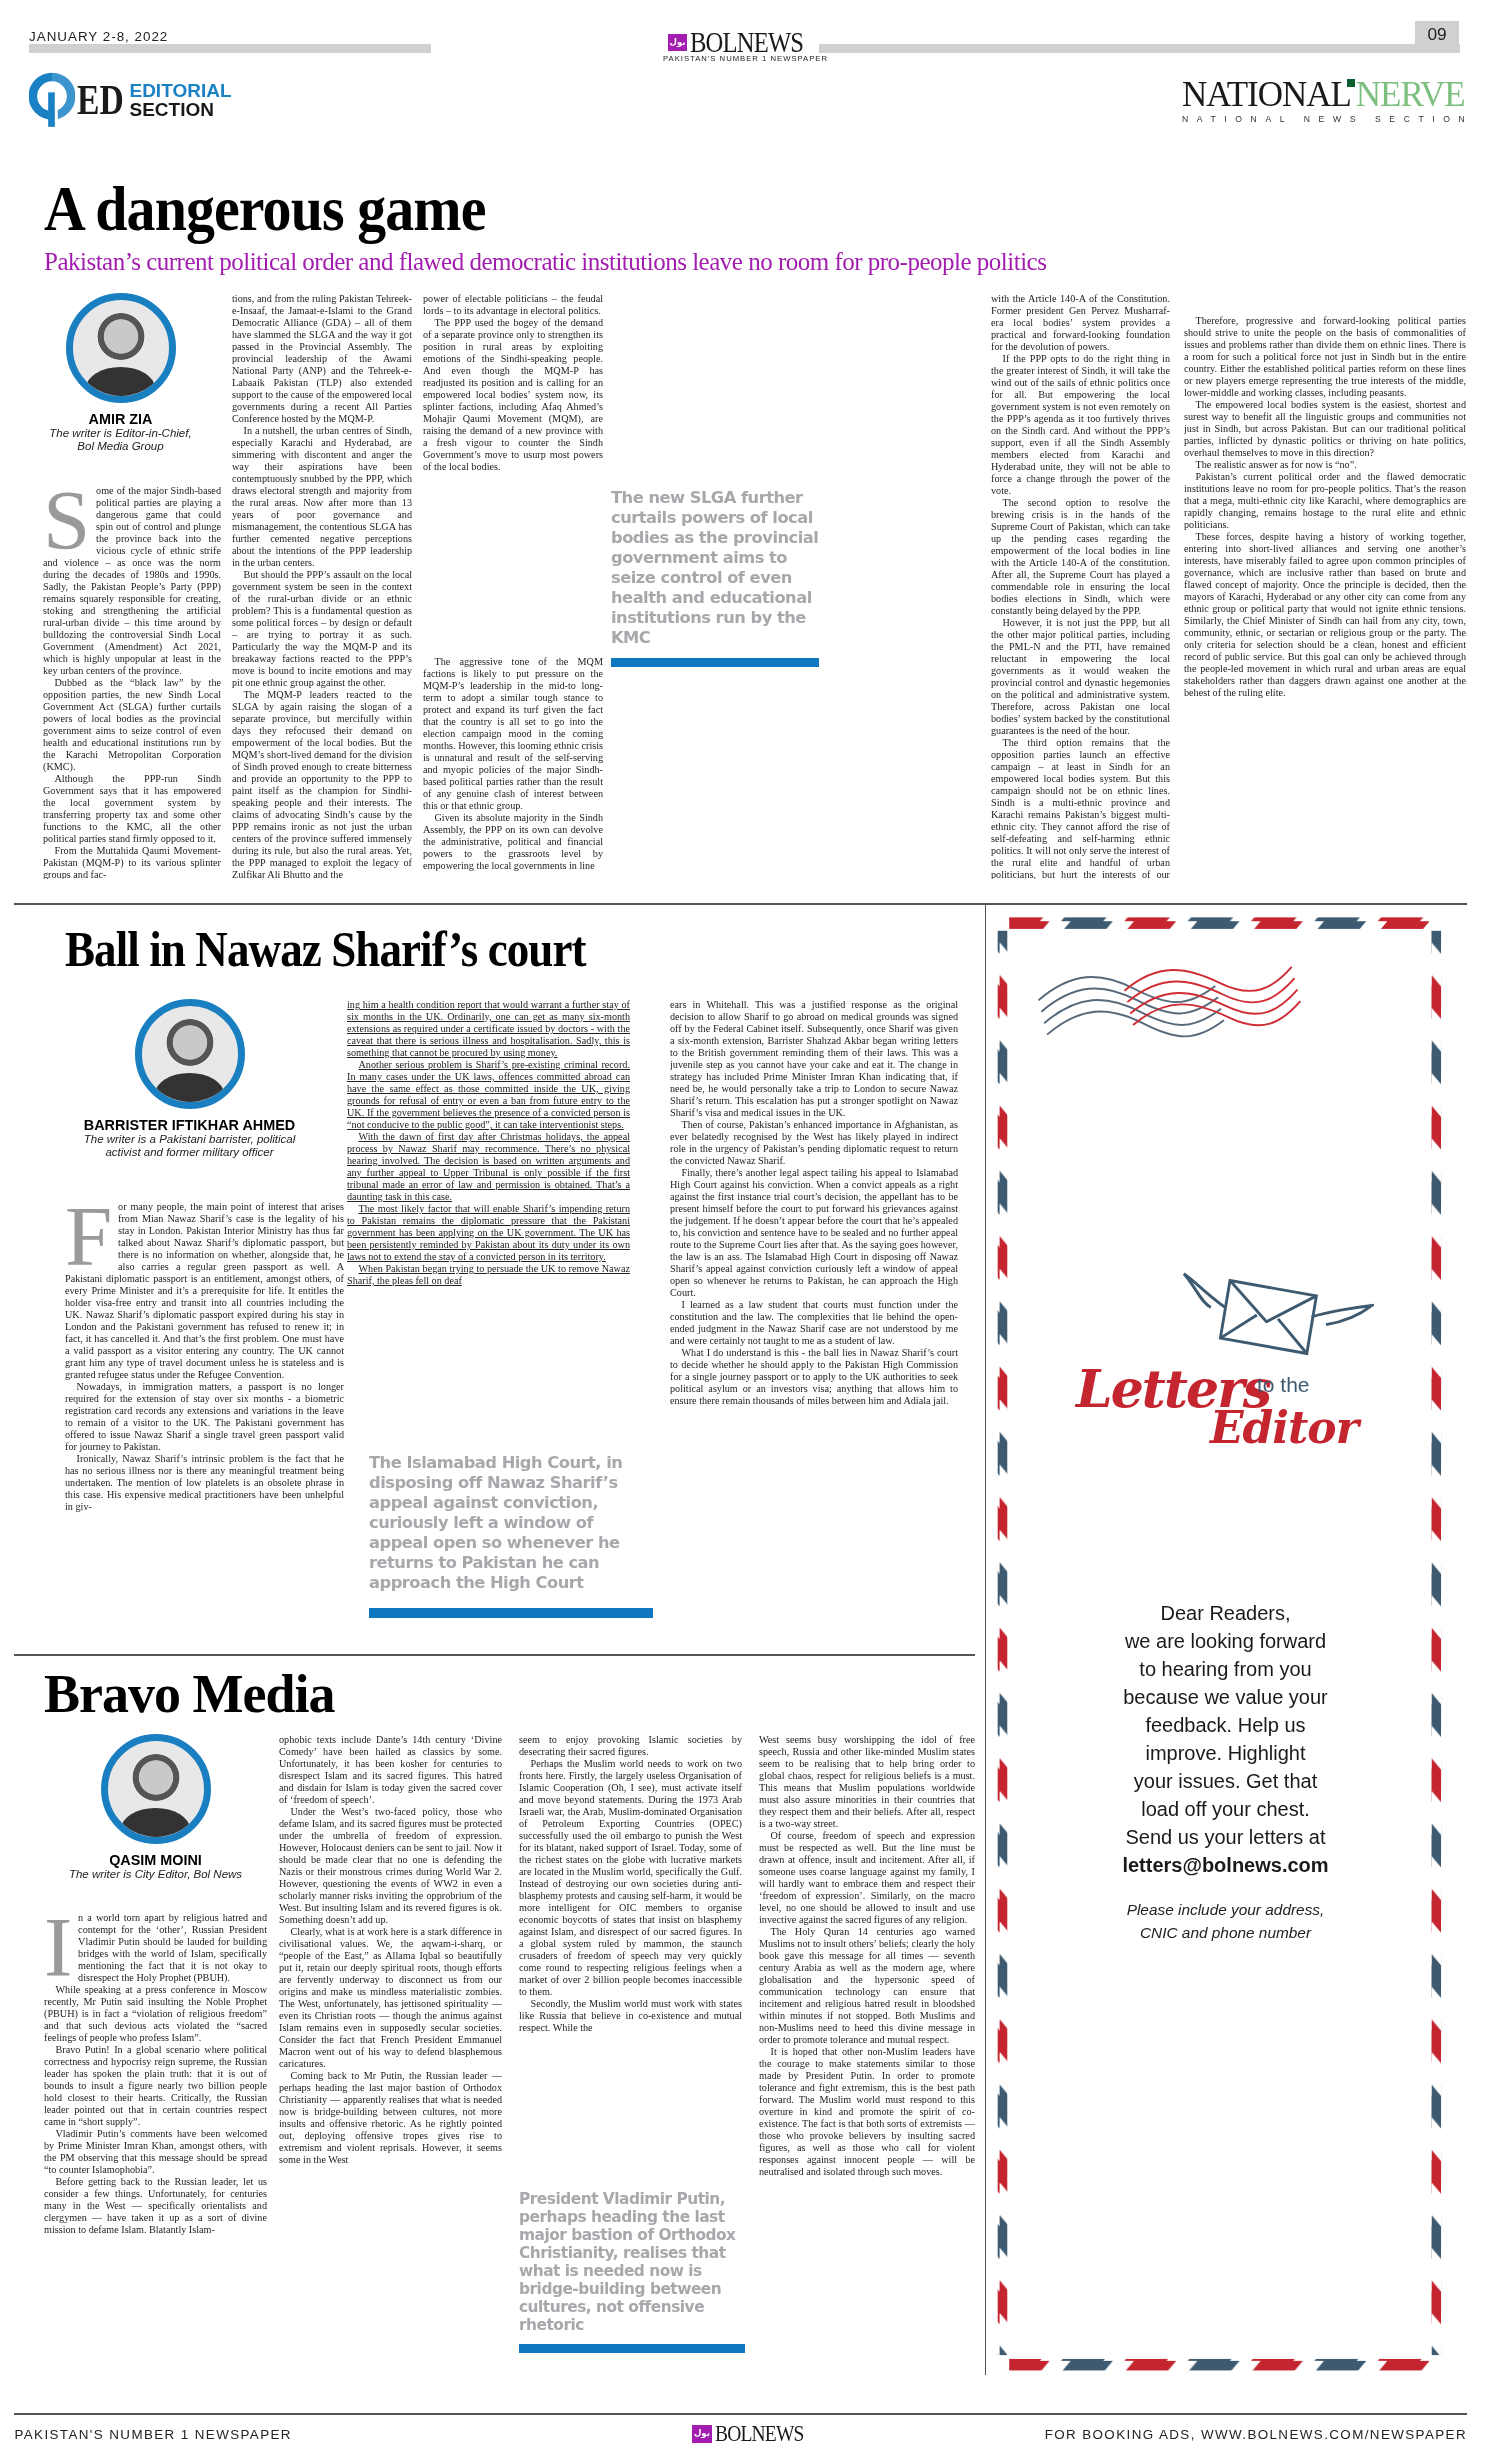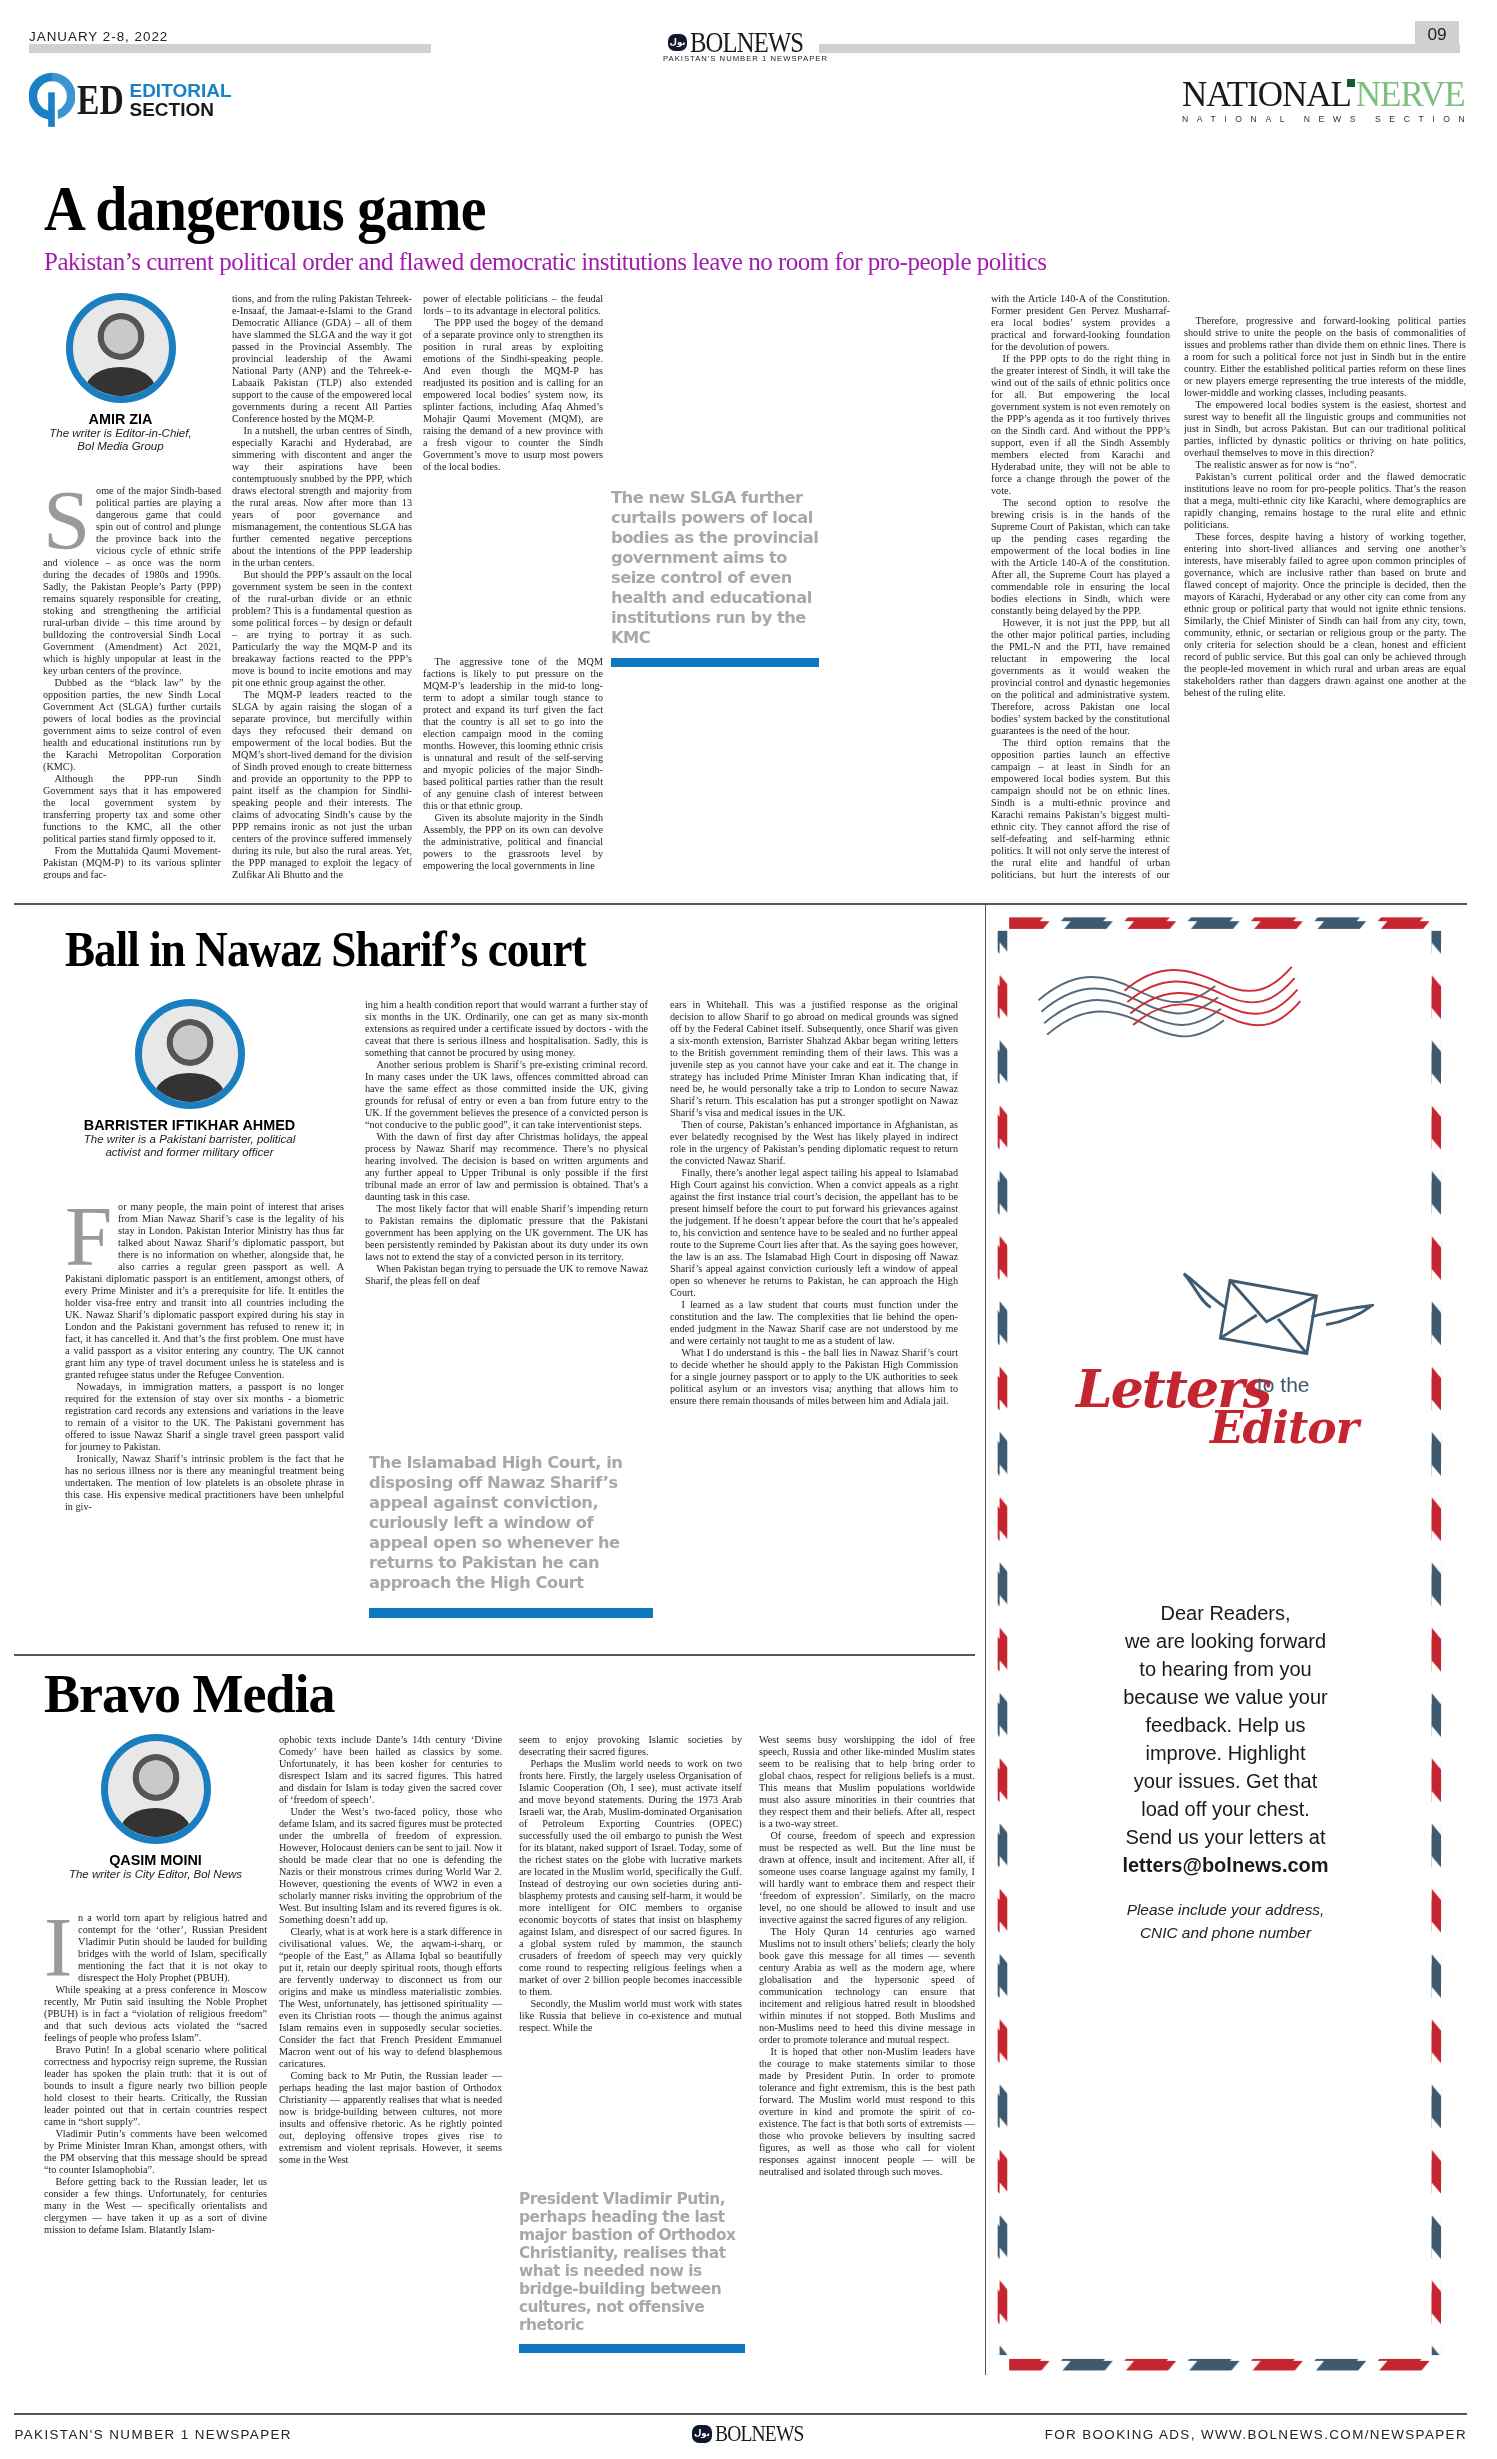--- a/index.html
+++ b/index.html
@@ -2,21 +2,21 @@
 <html><head>
 <meta charset="utf-8">
 <style>
   html,body{margin:0;padding:0;background:#fff;}
   body{width:1498px;height:2459px;position:relative;overflow:hidden;font-family:"Liberation Serif",serif;color:#1a1a1a;}
   .abs{position:absolute;}
   .hdr-date{left:29px;top:29px;font-family:"Liberation Sans",sans-serif;font-size:13.4px;letter-spacing:1px;color:#222;}
   .hdr-bar{top:44px;height:8.6px;background:#cfd0d1;}
   .hdr-page{left:1415px;top:21px;width:44px;height:32px;background:#cfd0d1;font-family:"Liberation Sans",sans-serif;font-size:17.3px;text-align:center;line-height:27px;color:#222;}
   .bol-logo{display:flex;align-items:center;gap:2.9px;}
-  .bol-mark{background:#0f172a;color:#fff;font-size:8.6px;font-weight:bold;padding:2.9px 1.9px;line-height:11.5px;font-family:"DejaVu Sans",sans-serif;border-radius:7px;}
+  .bol-mark{background:#a21caf;color:#fff;font-size:8.6px;font-weight:bold;padding:2.9px 1.9px;line-height:11.5px;font-family:"DejaVu Sans",sans-serif;}
   .bol-word{font-family:"Liberation Serif",serif;font-size:29px;letter-spacing:-1px;font-weight:normal;transform:scaleX(.85);transform-origin:left;}
   .bol-tag{font-family:"Liberation Sans",sans-serif;font-size:7.7px;letter-spacing:1px;color:#222;}
   .ed-logo{left:29px;top:71px;display:flex;align-items:center;}
   .ed-text{margin-left:7.7px;font-family:"Liberation Sans",sans-serif;font-weight:bold;font-size:19px;line-height:19px;}
   .ed-text .a{color:#1a82c4;}
   .nn{left:1182px;top:77px;}
   .nn-main{font-family:"Liberation Serif",serif;font-size:35px;letter-spacing:-1px;line-height:35px;}
   .nn-main .g{color:#7cbf7f;}
   .nn-sub{font-family:"Liberation Sans",sans-serif;font-size:8.6px;letter-spacing:8.6px;color:#333;margin-top:1.9px;}
   .headline{font-family:"Liberation Serif",serif;font-weight:bold;color:#000;letter-spacing:-1px;}
@@ -137,21 +137,21 @@
   <div class="author" style="margin-top:7.7px;">BARRISTER IFTIKHAR AHMED</div>
   <div class="author-sub" style="padding:0 38px;">The writer is a Pakistani barrister, political activist and former military officer</div>
 </div>
 
 <div class="abs col" style="left:65px;top:1201px;width:279px;height:403px;">
   <span class="dropcap">F</span>
   <p class="first">or many people, the main point of interest that arises from Mian Nawaz Sharif’s case is the legality of his stay in London. Pakistan Interior Ministry has thus far talked about Nawaz Sharif’s diplomatic passport, but there is no information on whether, alongside that, he also carries a regular green passport as well. A Pakistani diplomatic passport is an entitlement, amongst others, of every Prime Minister and it’s a prerequisite for life. It entitles the holder visa-free entry and transit into all countries including the UK. Nawaz Sharif’s diplomatic passport expired during his stay in London and the Pakistani government has refused to renew it; in fact, it has cancelled it. And that’s the first problem. One must have a valid passport as a visitor entering any country. The UK cannot grant him any type of travel document unless he is stateless and is granted refugee status under the Refugee Convention.</p>
   <p>Nowadays, in immigration matters, a passport is no longer required for the extension of stay over six months - a biometric registration card records any extensions and variations in the leave to remain of a visitor to the UK. The Pakistani government has offered to issue Nawaz Sharif a single travel green passport valid for journey to Pakistan.</p>
   <p>Ironically, Nawaz Sharif’s intrinsic problem is the fact that he has no serious illness nor is there any meaningful treatment being undertaken. The mention of low platelets is an obsolete phrase in this case. His expensive medical practitioners have been unhelpful in giv-</p>
 </div>
-<div class="abs col" style="left:365px;top:999px;width:283px;height:442px;">
+<div class="abs col" style="left:347px;top:999px;width:283px;height:442px;text-decoration:underline;">
   <p class="first">ing him a health condition report that would warrant a further stay of six months in the UK. Ordinarily, one can get as many six-month extensions as required under a certificate issued by doctors - with the caveat that there is serious illness and hospitalisation. Sadly, this is something that cannot be procured by using money.</p>
   <p>Another serious problem is Sharif’s pre-existing criminal record. In many cases under the UK laws, offences committed abroad can have the same effect as those committed inside the UK, giving grounds for refusal of entry or even a ban from future entry to the UK. If the government believes the presence of a convicted person is “not conducive to the public good”, it can take interventionist steps.</p>
   <p>With the dawn of first day after Christmas holidays, the appeal process by Nawaz Sharif may recommence. There’s no physical hearing involved. The decision is based on written arguments and any further appeal to Upper Tribunal is only possible if the first tribunal made an error of law and permission is obtained. That’s a daunting task in this case.</p>
   <p>The most likely factor that will enable Sharif’s impending return to Pakistan remains the diplomatic pressure that the Pakistani government has been applying on the UK government. The UK has been persistently reminded by Pakistan about its duty under its own laws not to extend the stay of a convicted person in its territory.</p>
   <p>When Pakistan began trying to persuade the UK to remove Nawaz Sharif, the pleas fell on deaf</p>
 </div>
 <div class="abs" style="left:369px;top:1453px;width:284px;">
   <div class="pull" style="font-size:16.3px;line-height:20px;">The Islamabad High Court, in disposing off Nawaz Sharif’s appeal against conviction, curiously left a window of appeal open so whenever he returns to Pakistan he can approach the High Court</div>
   <div class="pull-bar" style="margin-top:15.4px;"></div>
 </div>

